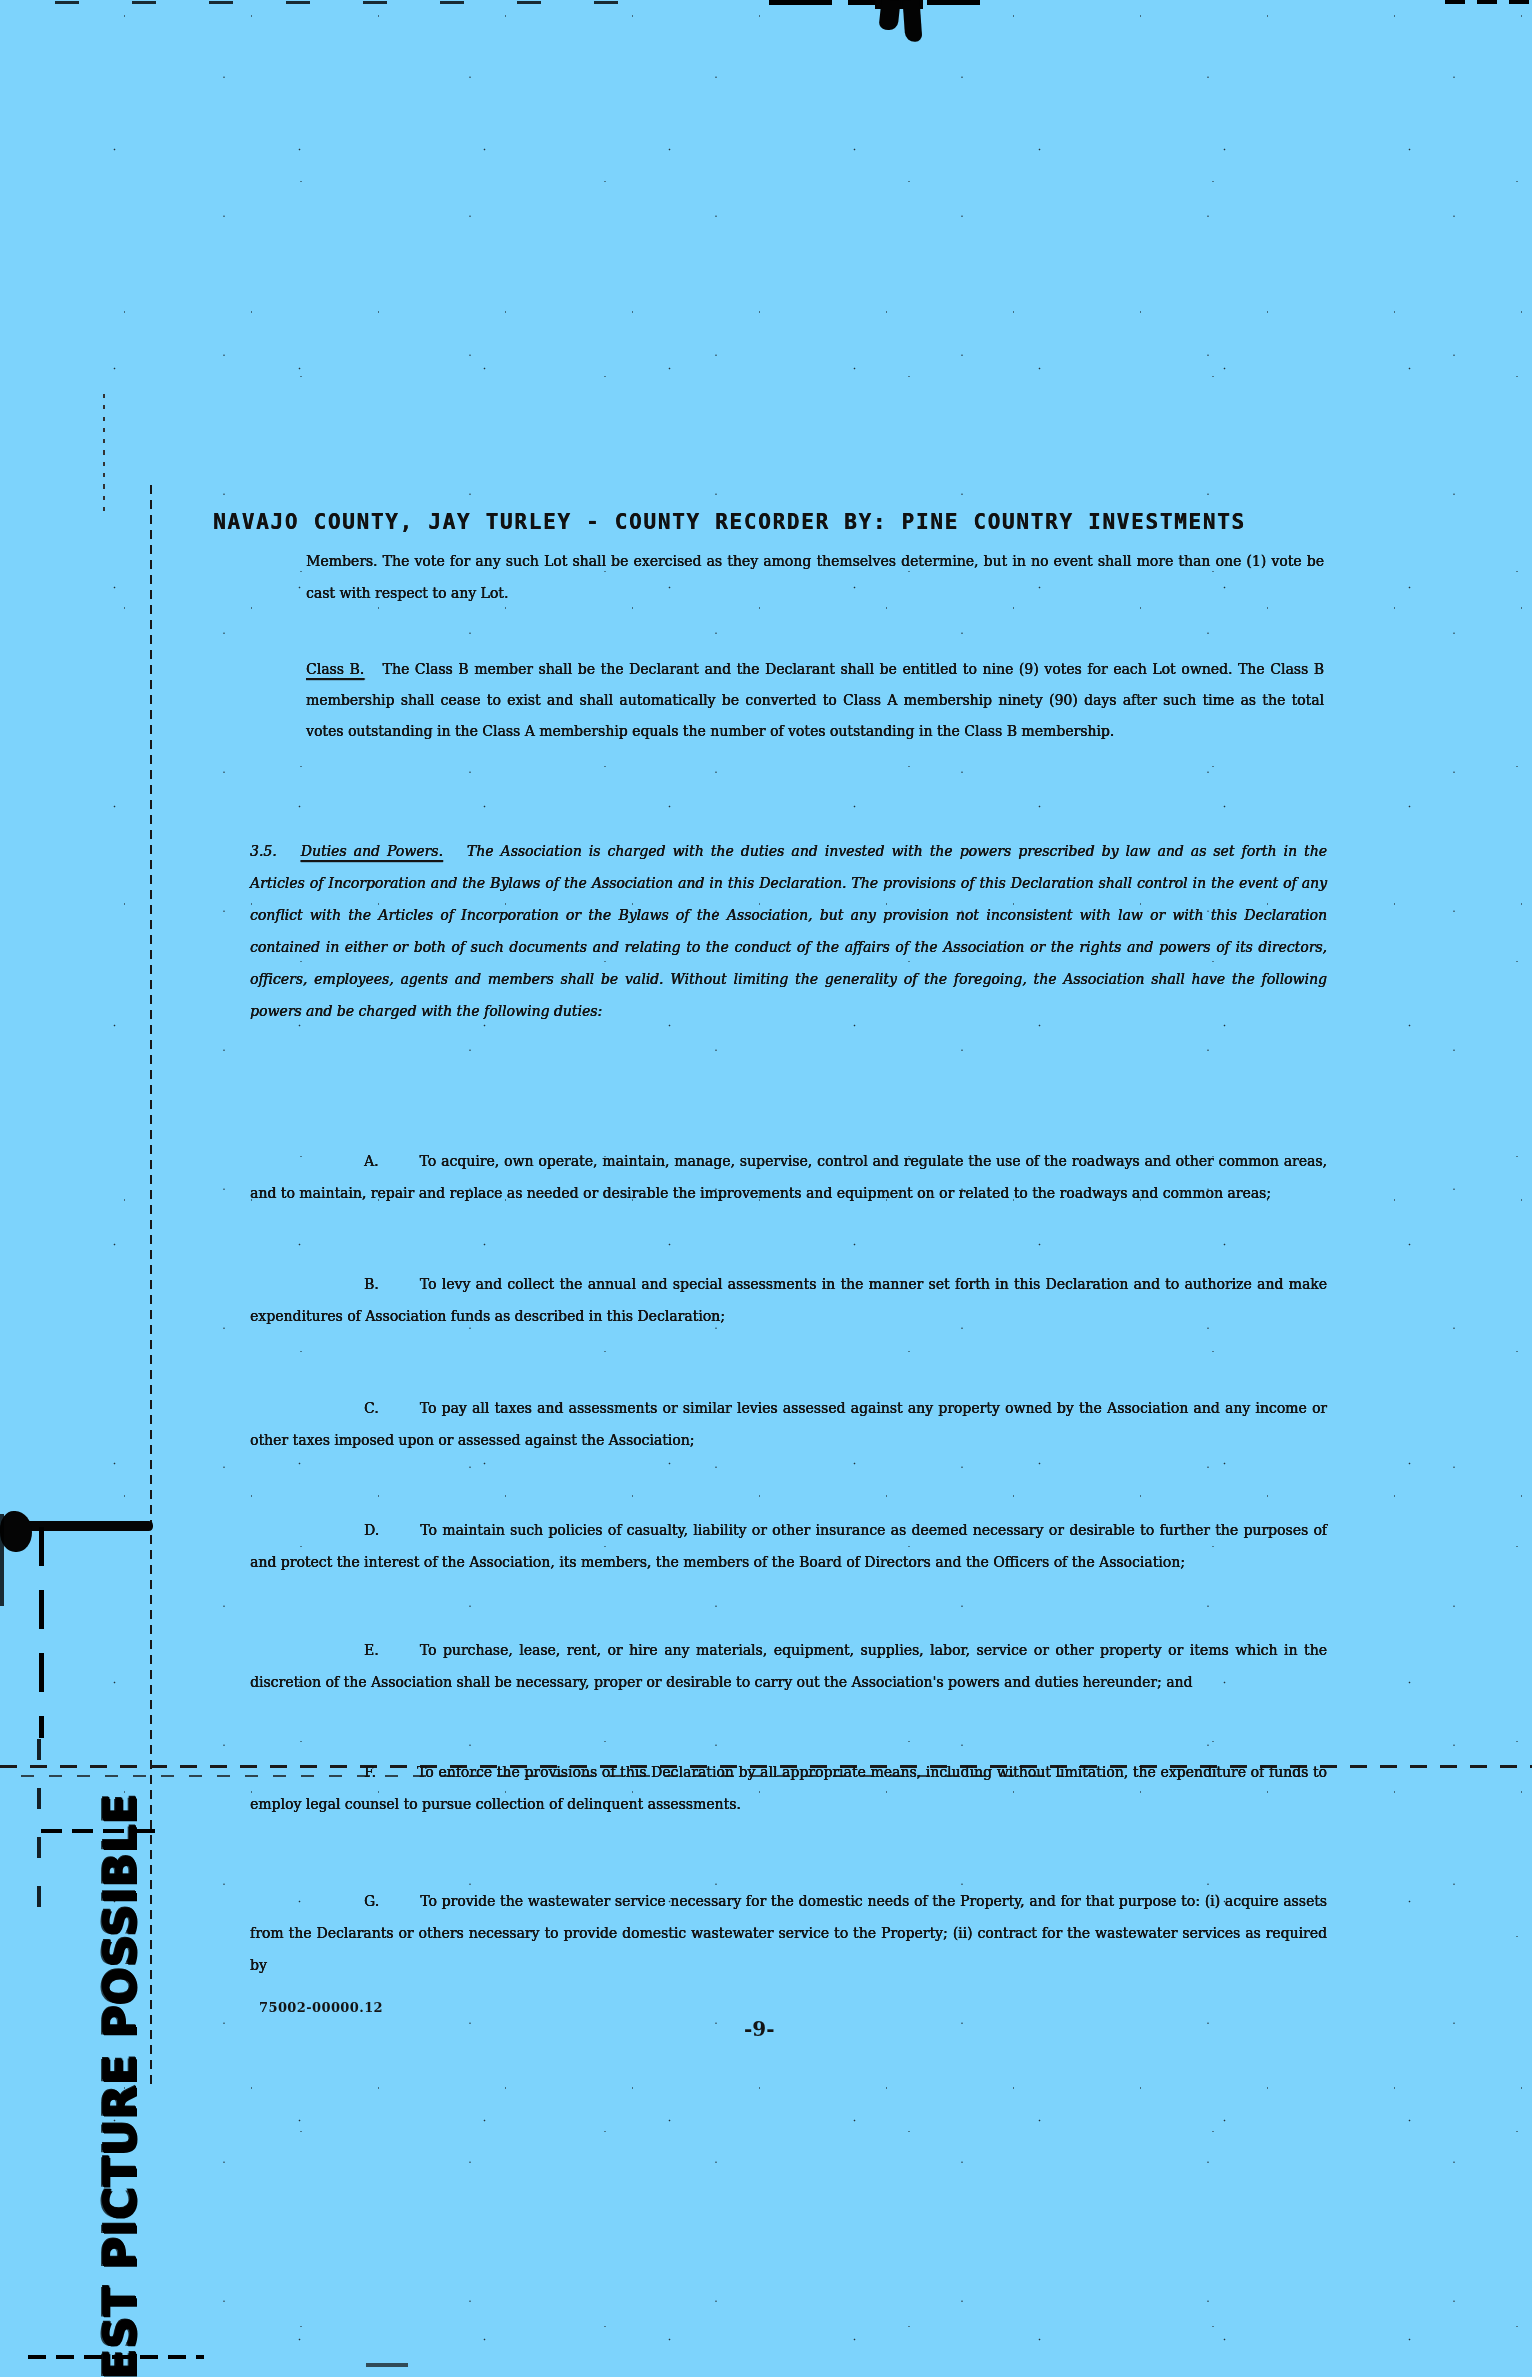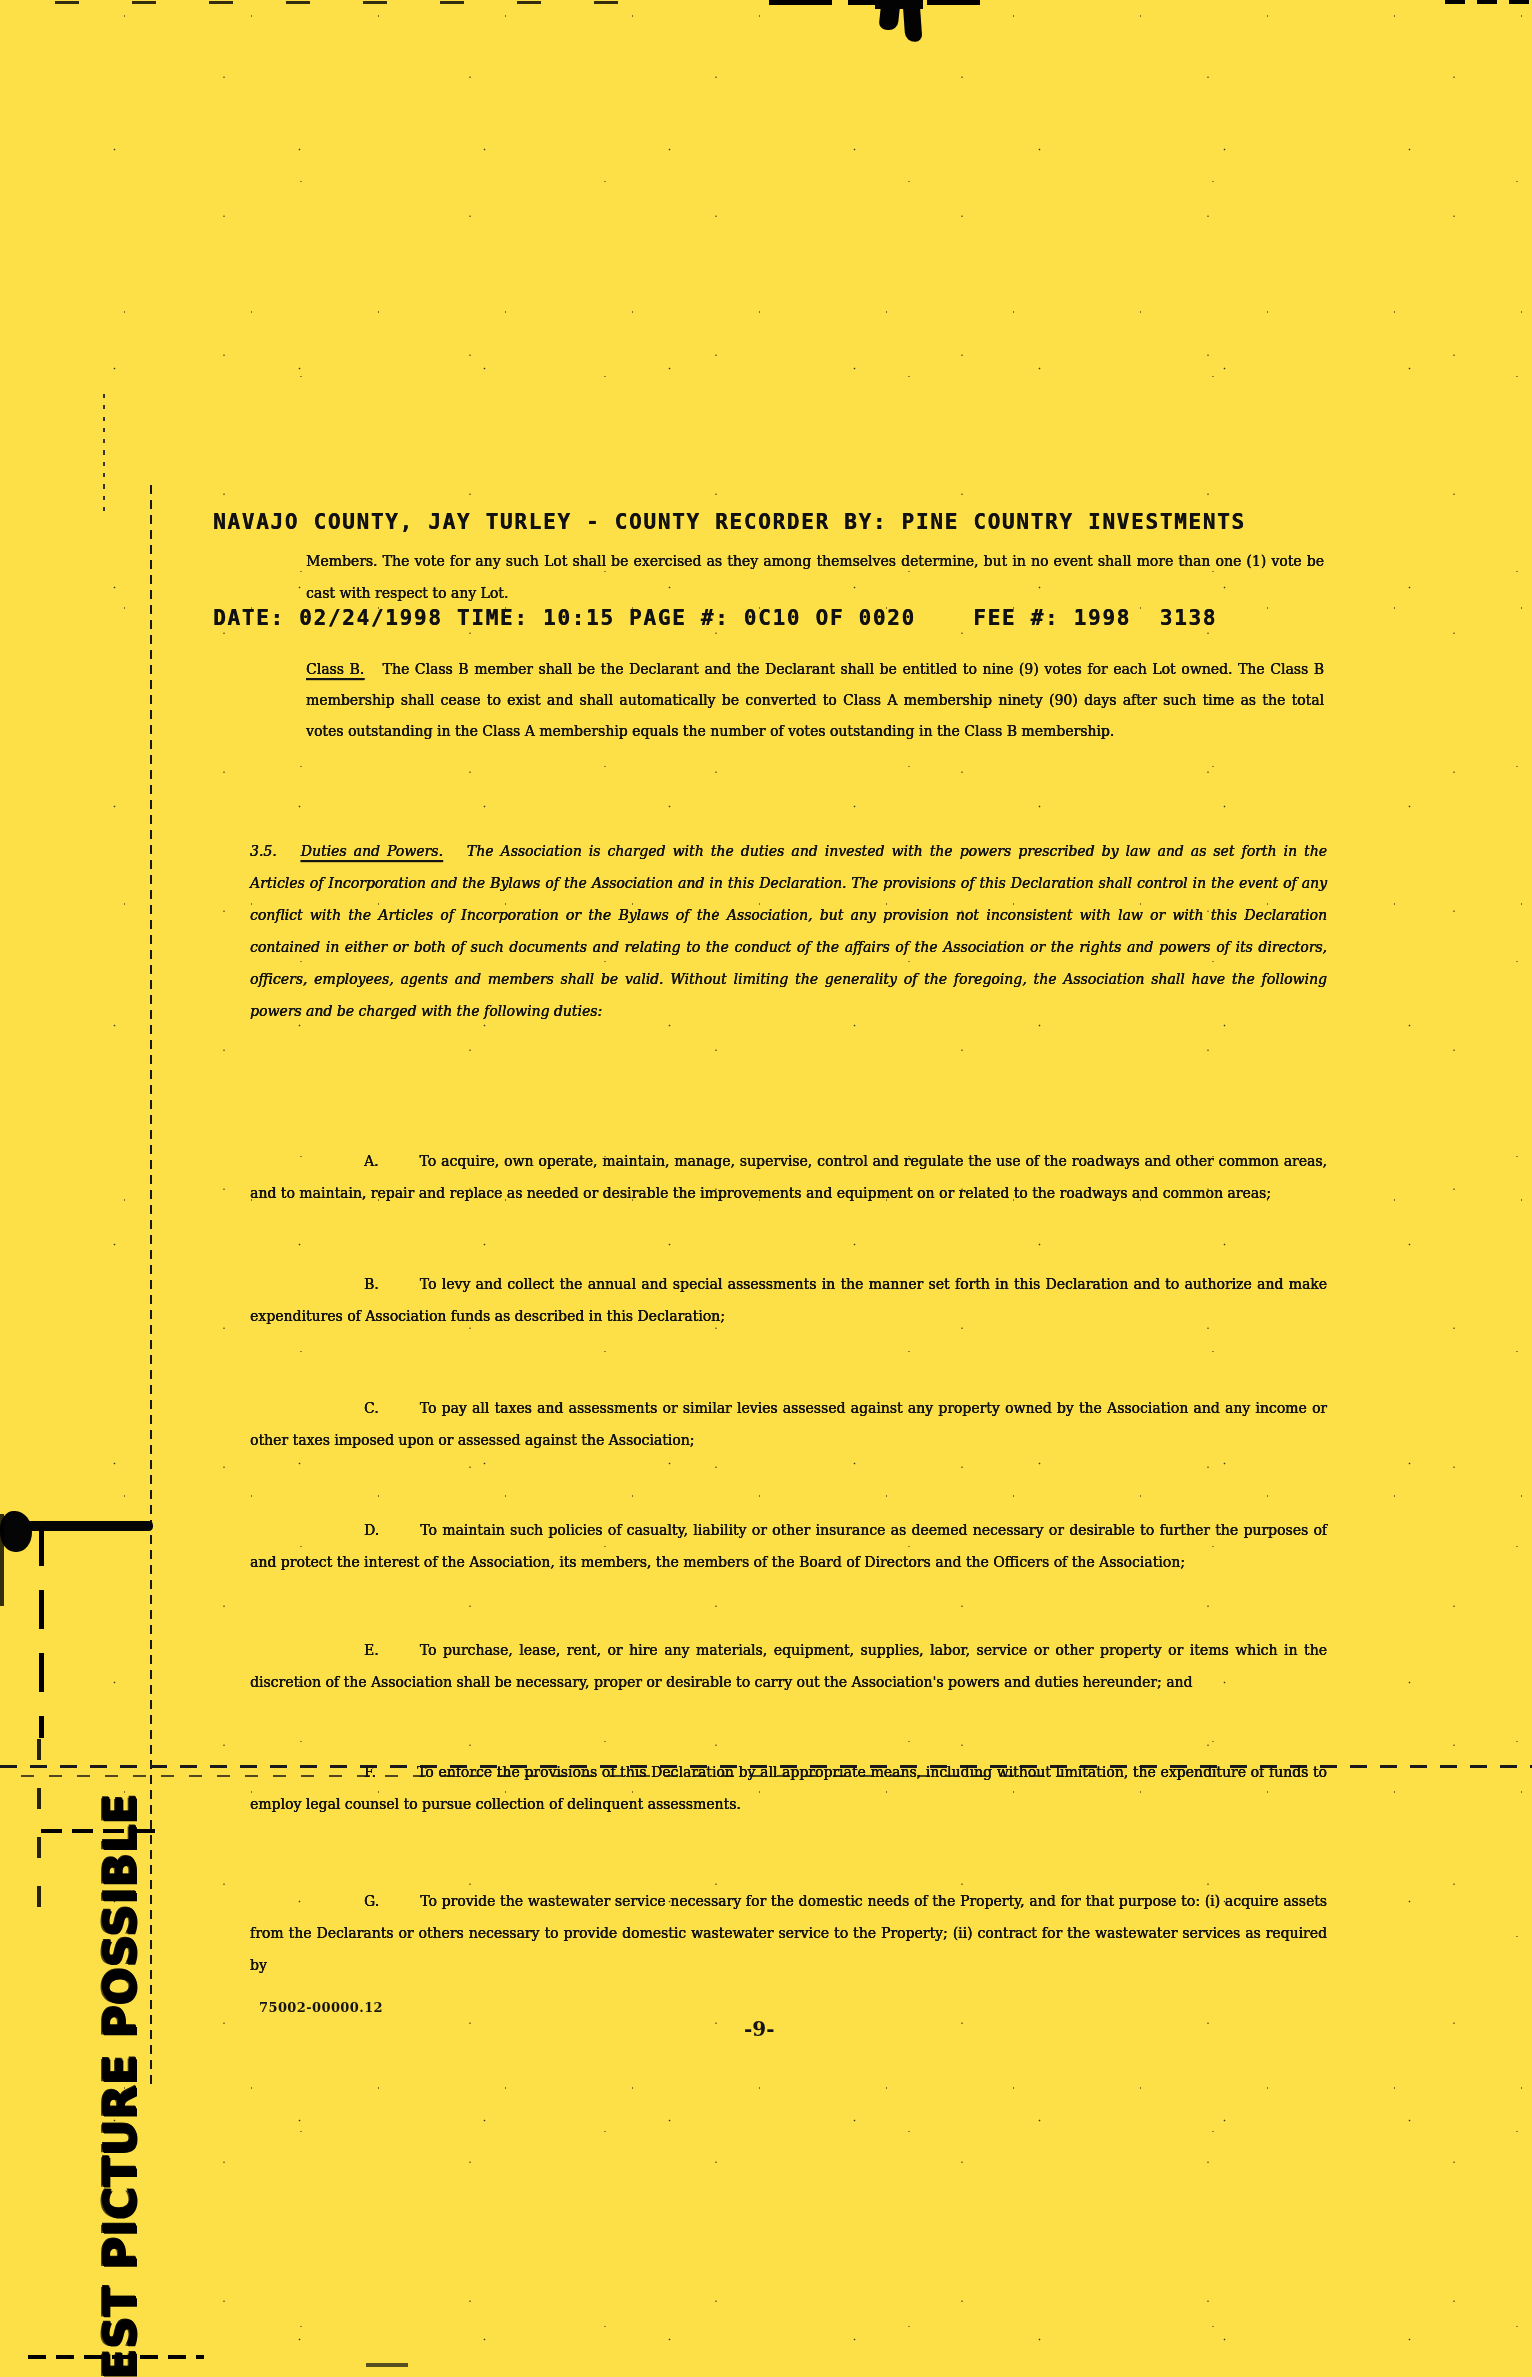--- a/index.html
+++ b/index.html
@@ -1,19 +1,19 @@
 <!DOCTYPE html>
 <html style="font-size:11.3px"><head>
 <meta charset="utf-8">
 <style>
   html,body{margin:0;padding:0;background:#e8e8e6;}
   .page{
     position:relative;
     width:1532px;height:2377px;
-    background:#fde047;
+    background:#7dd3fc;
     overflow:hidden;
     font-family:"DejaVu Serif",serif;
     color:#141414;
   }
   
   .page::before{
     content:"";position:absolute;inset:0;pointer-events:none;
     background-image:
       radial-gradient(circle, rgba(10,10,10,.8) 0.7px, transparent 1.1px),
       radial-gradient(circle, rgba(10,10,10,.65) 0.6px, transparent 0.9px),
@@ -98,21 +98,20 @@
   <div class="artifact lmarks2"></div>
   <div class="artifact edge1"></div>
   <div class="artifact fline1"></div>
   <div class="artifact fline2"></div>
   <div class="artifact bl1"></div>
   <div class="artifact bottomedge"></div>
   <div class="artifact bottomedge2"></div>
 
   <header class="rec">
     <div>NAVAJO COUNTY, JAY TURLEY - COUNTY RECORDER BY: PINE COUNTRY INVESTMENTS</div>
-    <div>DATE: 02/24/1998 TIME: 10:15 PAGE #: 0C10 OF 0020    FEE #: 1998  3138</div>
   </header>
 
   <p class="blk indented" style="top:545px;">
     <span>Members.  The vote for any such Lot shall be exercised as they among themselves determine, but in no event shall more than one (1) vote be cast with respect to any Lot.</span>
   </p>
 
   <p class="blk indented classb" style="top:654px;">
     <span class="ul">Class B.</span><span class="gap-sm"></span><span>The Class B member shall be the Declarant and the Declarant shall be entitled to nine (9) votes for each Lot owned.  The Class B membership shall cease to exist and shall automatically be converted to Class A membership ninety (90) days after such time as the total votes outstanding in the Class A membership equals the number of votes outstanding in the Class B membership.</span>
   </p>
 

